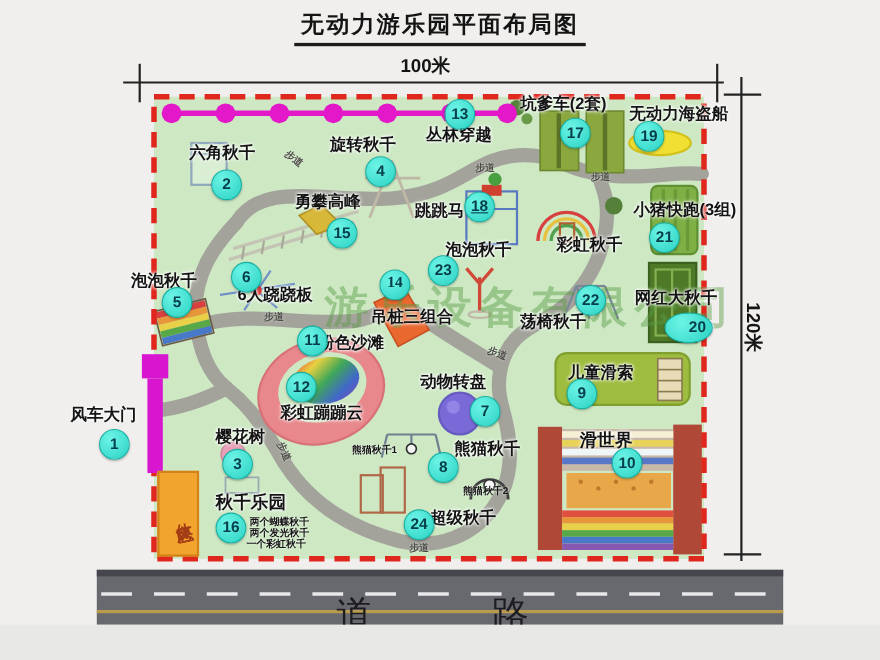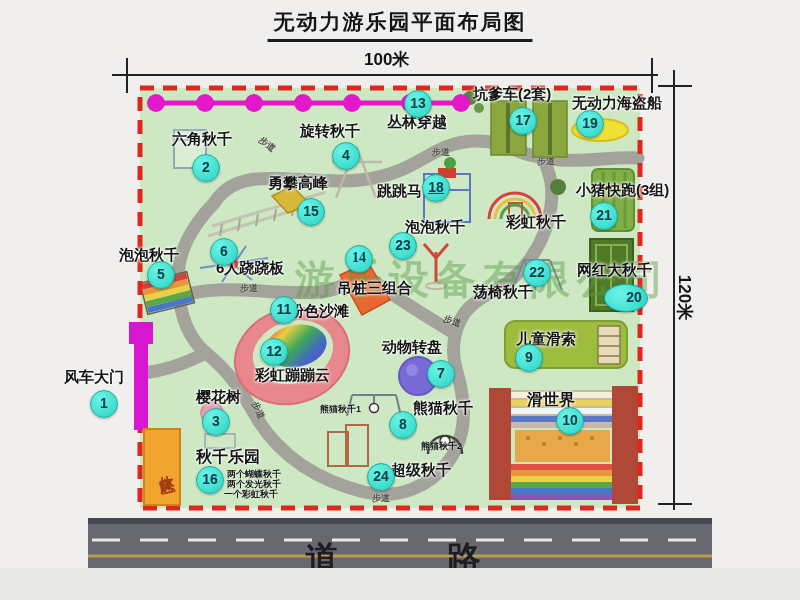--- a/index.html
+++ b/index.html
@@ -23,21 +23,21 @@
   .wm-co{position:absolute;font-size:40px;font-weight:bold;letter-spacing:7px;
     color:rgba(88,156,66,.45);z-index:20;white-space:nowrap;}
   .wm-ph{position:absolute;font-size:42px;font-weight:bold;letter-spacing:1px;
     color:rgba(126,166,236,.62);z-index:21;white-space:nowrap;
     text-shadow:0 0 2px rgba(255,255,255,.85);}
   .rest{position:absolute;left:143px;top:428px;width:34px;height:74px;background:#f2a52e;
     border:2px solid #d2821a;z-index:15;display:flex;align-items:center;justify-content:center;}
   .rest span{writing-mode:vertical-rl;font-size:15px;font-weight:bold;color:#a23c14;
     letter-spacing:2px;transform:rotate(-12deg);}
   .roadtext{position:absolute;left:0;top:536px;width:800px;text-align:center;z-index:30;
-    font-size:34px;font-weight:bold;color:#1c1c22;letter-spacing:14px;white-space:pre;}
+    font-size:34px;font-weight:normal;color:#1c1c22;letter-spacing:14px;white-space:pre;}
 </style>
 </head>
 <body>
 
 <div id="stage">
 
   <div class="title">无动力游乐园平面布局图</div>
 
   <svg class="layer" width="800" height="600" viewBox="0 0 800 600">
 

